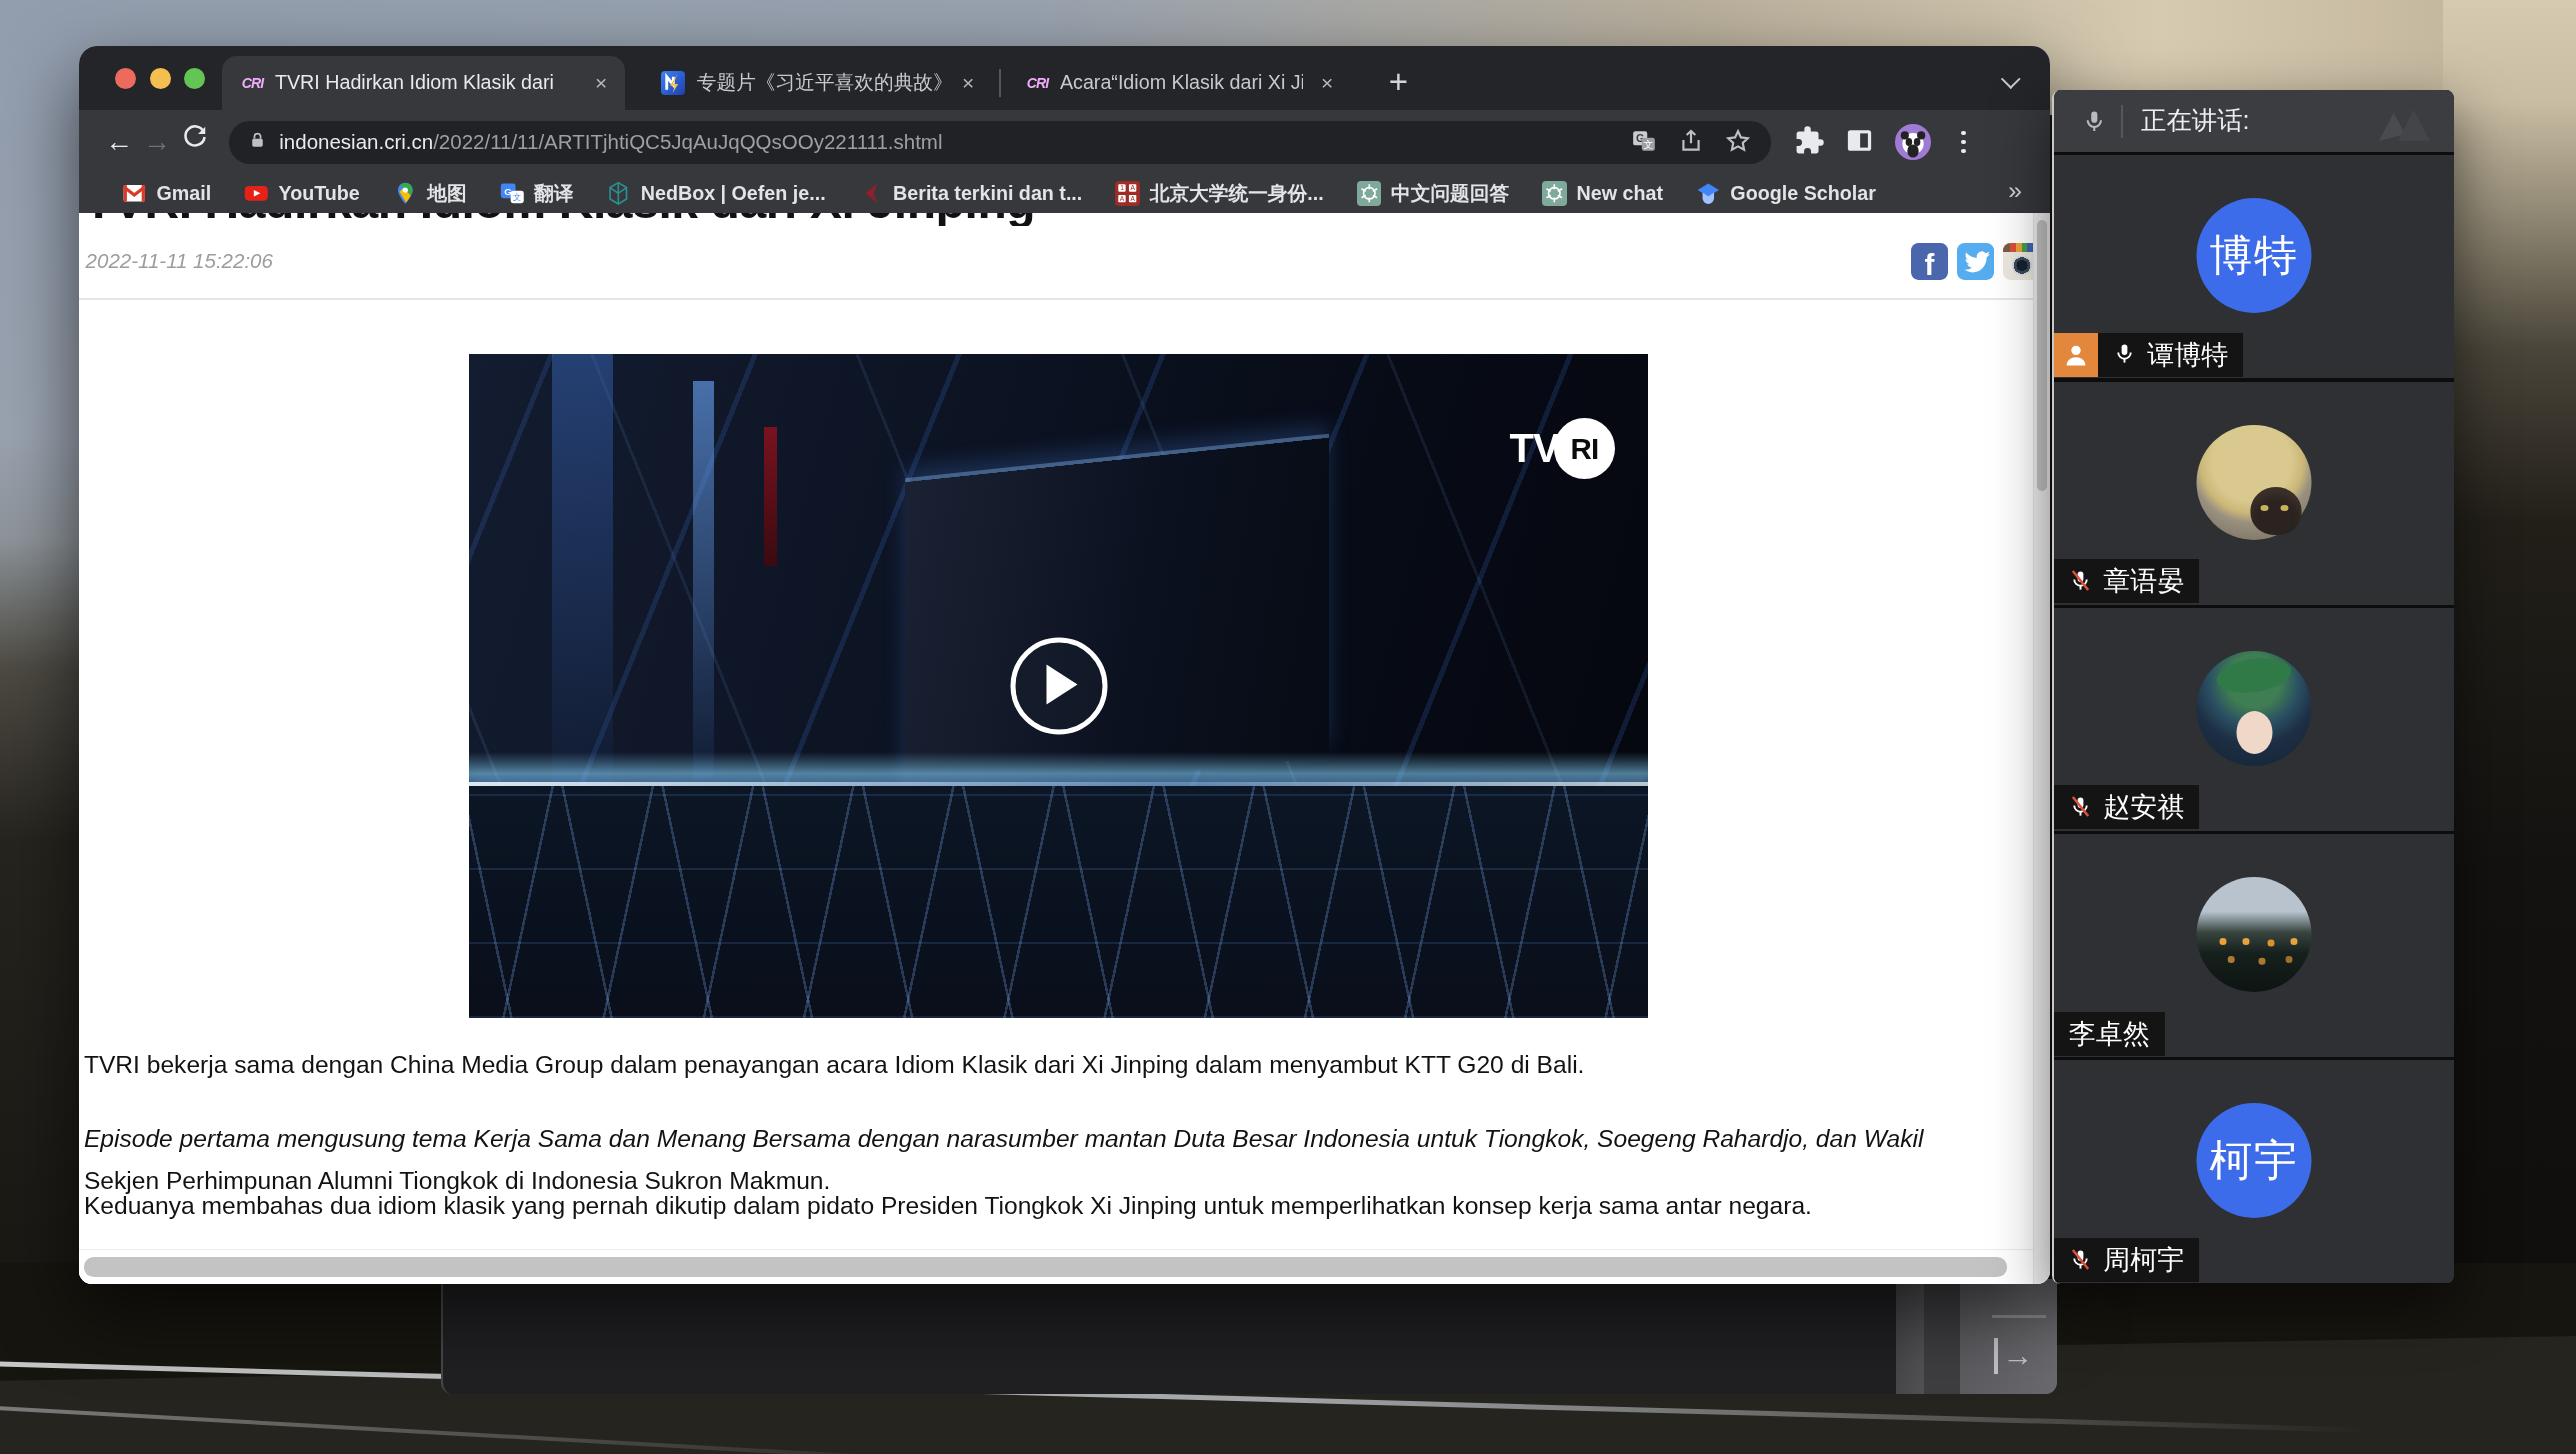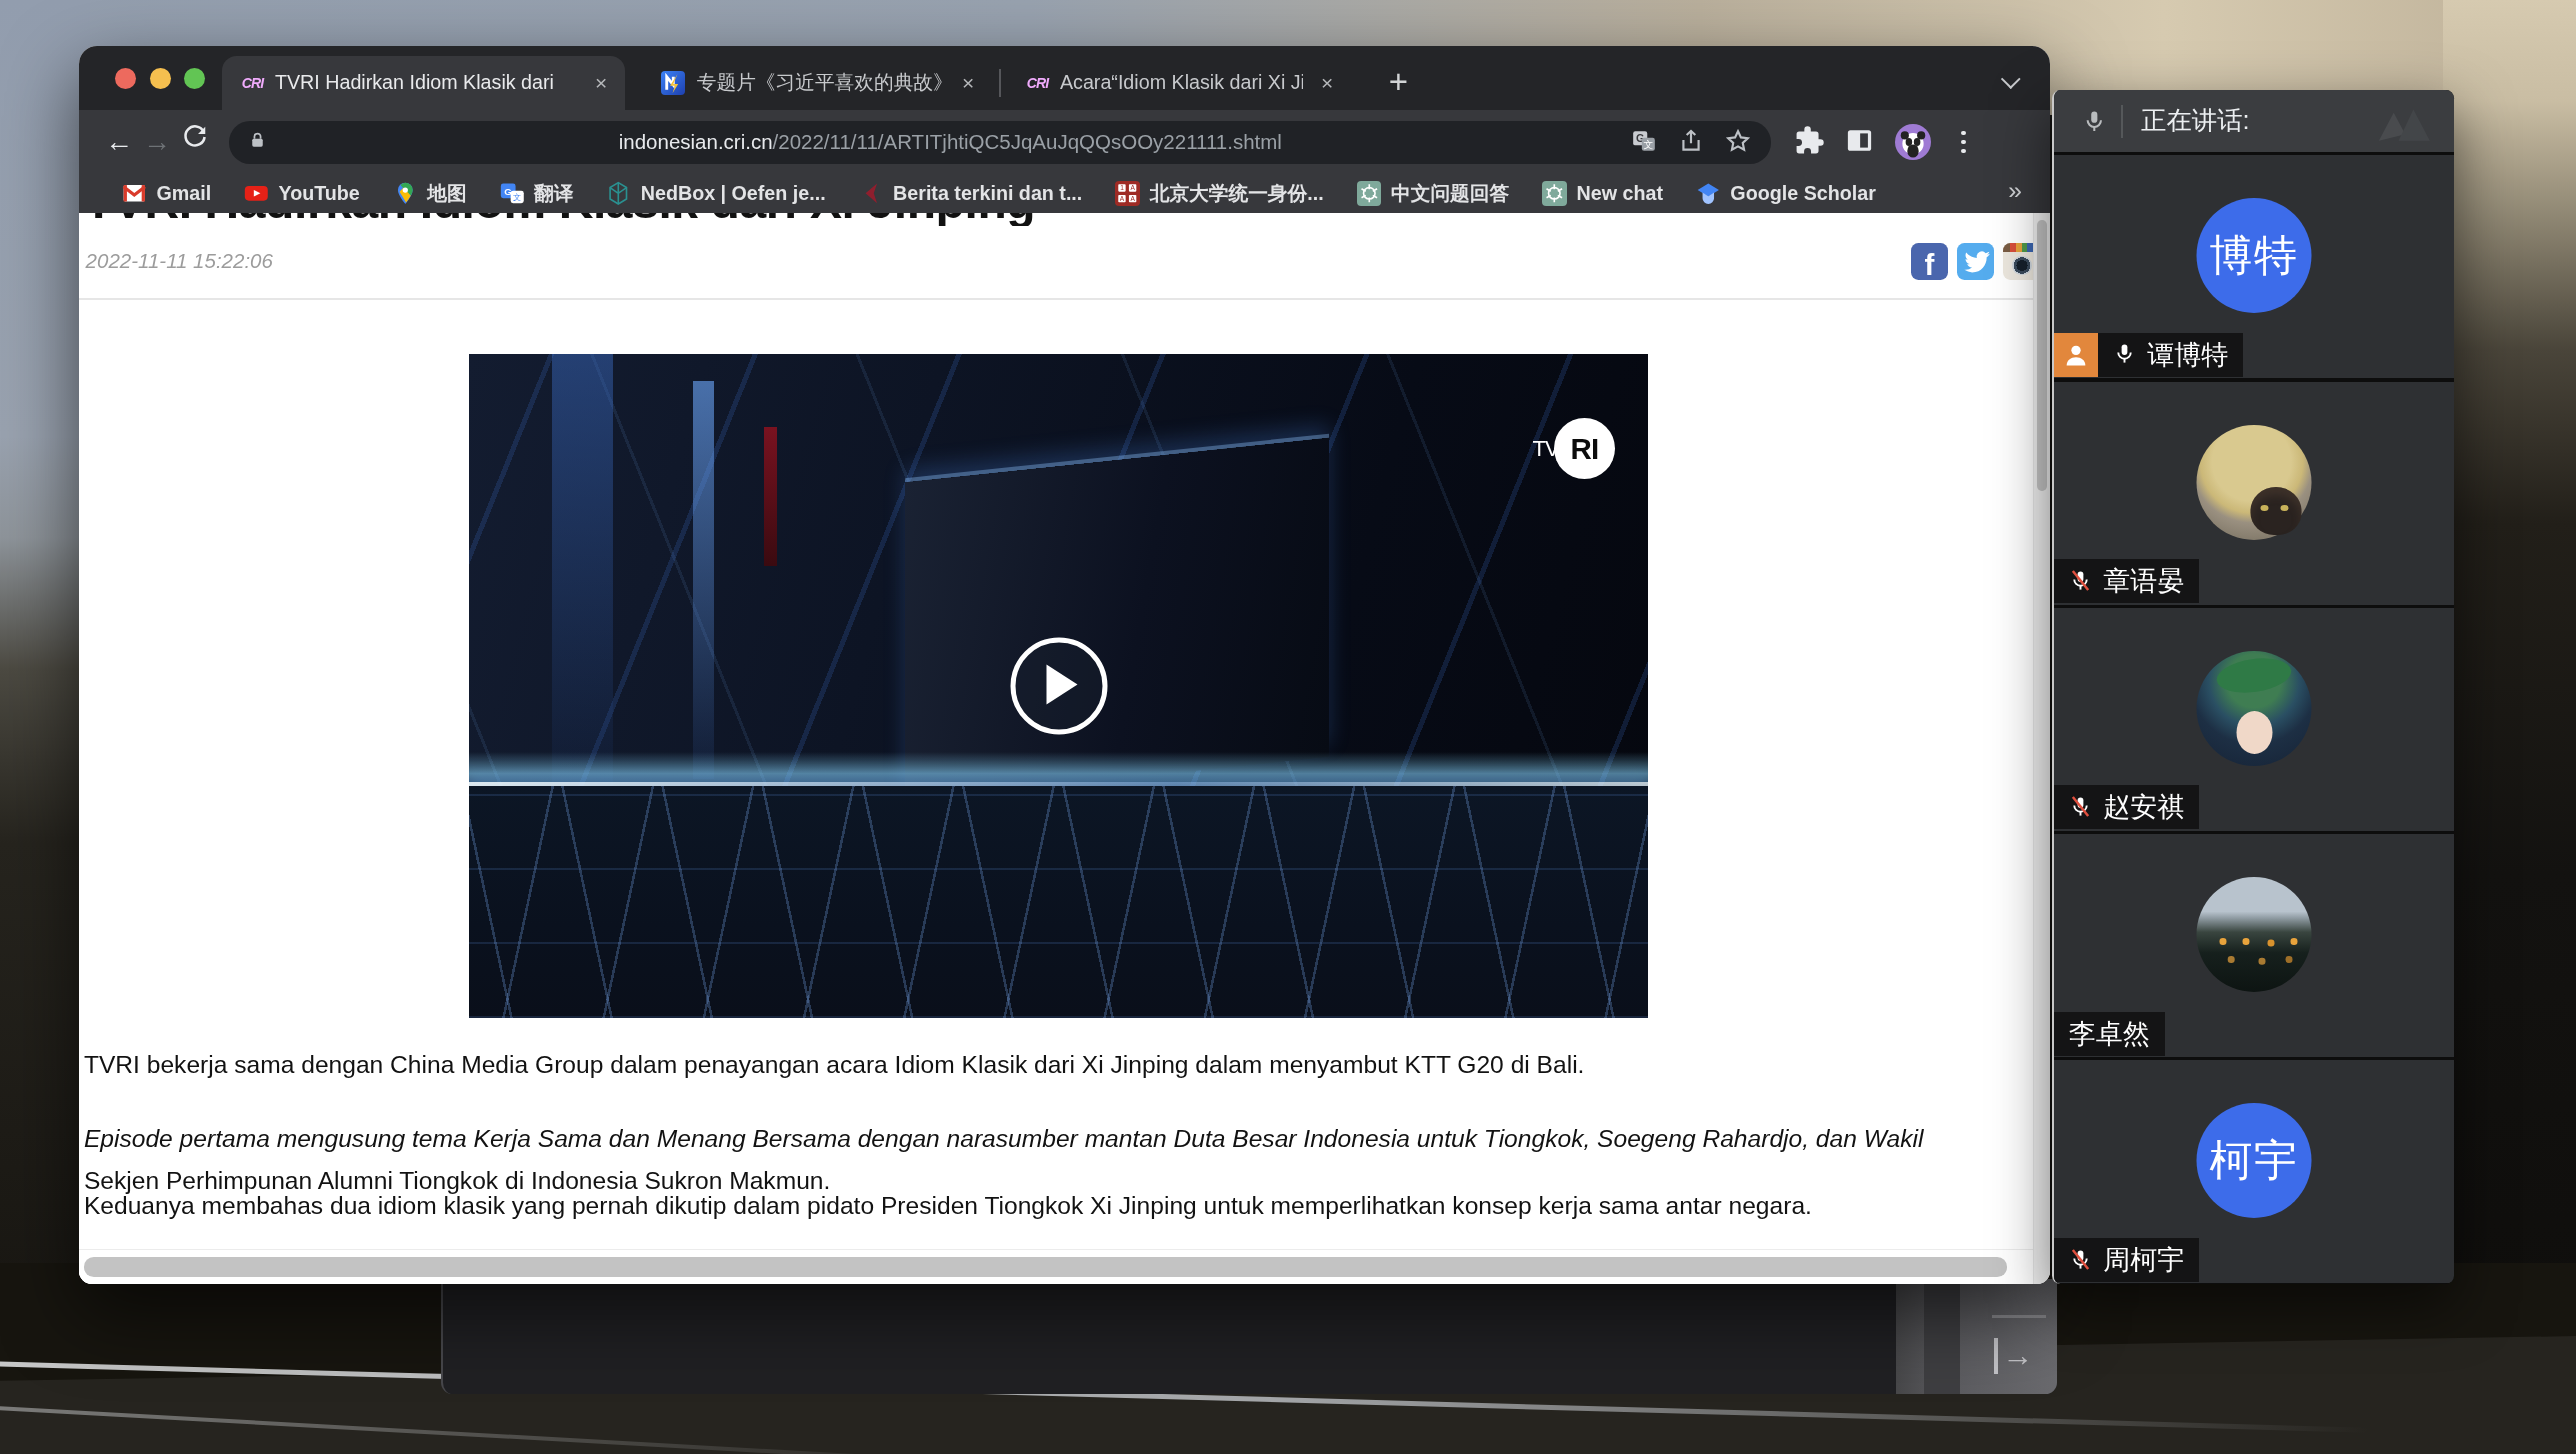--- a/index.html
+++ b/index.html
@@ -48,21 +48,21 @@
   .news-fav svg{position:absolute;left:0;top:0;}
   .tab-divider{position:absolute;top:23px;width:1.6px;height:28px;background:#55565a;}
   .newtab{position:absolute;top:16.4px;width:41px;height:41px;color:#d2d4d6;font-size:33px;line-height:39px;text-align:center;border-radius:50%;}
   .tab-chevron{position:absolute;right:28px;top:26px;width:18px;height:18px;}
   .chev{display:block;width:11.5px;height:11.5px;border-right:2.5px solid #c7c9cc;border-bottom:2.5px solid #c7c9cc;transform:rotate(45deg);}
 
   .toolbar{position:absolute;left:0;top:64px;width:100%;height:64px;background:#37383c;display:flex;align-items:center;}
   .nav-ico{width:38px;height:38px;font-size:28px;line-height:38px;text-align:center;color:#e8eaed;flex:0 0 auto;}
   .nav-back{margin-left:21px;} .nav-fwd{color:#6e7276;}
   .urlpill{height:43px;background:#202226;border-radius:21px;margin-left:14.8px;flex:0 0 auto;width:1542px;
-    display:flex;align-items:center;color:#e8eaed;text-align:center;}
+    display:flex;align-items:center;color:#e8eaed;}
   .lock{margin:0 11.5px 0 18px;flex:0 0 auto;}
   .url{font-size:20.5px;white-space:nowrap;overflow:hidden;flex:1 1 auto;}
   .url .host{color:#e8eaed;} .url .path{color:#9aa0a6;}
   .pill-icons{display:flex;gap:21px;margin:0 19.7px 0 9.8px;flex:0 0 auto;align-items:center;}
   .tool-right{display:flex;gap:19.7px;margin-left:23px;align-items:center;}
   .avatar-profile{width:36px;height:36px;border-radius:50%;background:#9f7bd4;position:relative;overflow:hidden;}
   .kebab{color:#e8eaed;font-size:24.6px;letter-spacing:0;line-height:11.5px;text-align:center;width:24.6px;}
   .kebab span{display:block;width:4.9px;height:4.9px;border-radius:50%;background:#e8eaed;margin:4.1px auto;}
 
   .bookmarksbar{position:absolute;left:0;top:128px;width:100%;height:39px;background:#37383c;
@@ -107,21 +107,21 @@
     background:linear-gradient(180deg,transparent,rgba(140,220,255,.5) 45%,rgba(80,160,230,.22) 70%,transparent);}
   .v-floorline{position:absolute;left:0;right:0;top:64.5%;height:3.3px;
     background:linear-gradient(90deg,rgba(240,250,255,.9),rgba(150,200,255,.55) 60%,rgba(240,250,255,.75));
     box-shadow:0 0 16.4px 4.1px rgba(120,190,255,.55);}
   .v-floor{position:absolute;left:-5%;right:-5%;top:65%;bottom:0;background:
     repeating-linear-gradient(78deg,rgba(130,180,255,.26) 0 2.5px,transparent 2.5px 98px),
     repeating-linear-gradient(-78deg,rgba(130,180,255,.26) 0 2.5px,transparent 2.5px 98px),
     repeating-linear-gradient(0deg,rgba(90,140,220,.18) 0 1.6px,transparent 1.6px 74px),
     linear-gradient(180deg,#0c1625,#0a111e 60%,#0a0f1a);}
   .tvri{position:absolute;right:33px;top:64px;display:flex;align-items:center;}
-  .tvri-tv{color:#fff;font-weight:normal;font-size:22px;letter-spacing:-0.8px;margin-right:-4.9px;z-index:1;}
+  .tvri-tv{color:#fff;font-weight:bold;font-size:40px;letter-spacing:-0.8px;margin-right:-4.9px;z-index:1;}
   .tvri-circle{width:61px;height:61px;border-radius:50%;background:#fff;color:#0c0c0c;font-weight:bold;
     font-size:29.5px;letter-spacing:-0.8px;display:flex;align-items:center;justify-content:center;}
   .play{position:absolute;left:50%;top:50%;transform:translate(-50%,-50%);width:97px;height:97px;border-radius:50%;
     border:5.7px solid #fff;background:rgba(25,35,50,.35);box-sizing:border-box;}
   .play-tri{position:absolute;left:31px;top:22px;width:0;height:0;
     border-left:31px solid #fff;border-top:20.5px solid transparent;border-bottom:20.5px solid transparent;}
 
   
   .vscroll{position:absolute;right:0;top:0;width:16.4px;height:1071px;background:#f4f4f4;border-left:0.8px solid #e8e8e8;}
   .vthumb{position:absolute;left:3.3px;top:6.6px;width:9.8px;height:271px;border-radius:4.9px;background:#c8c8c8;}

